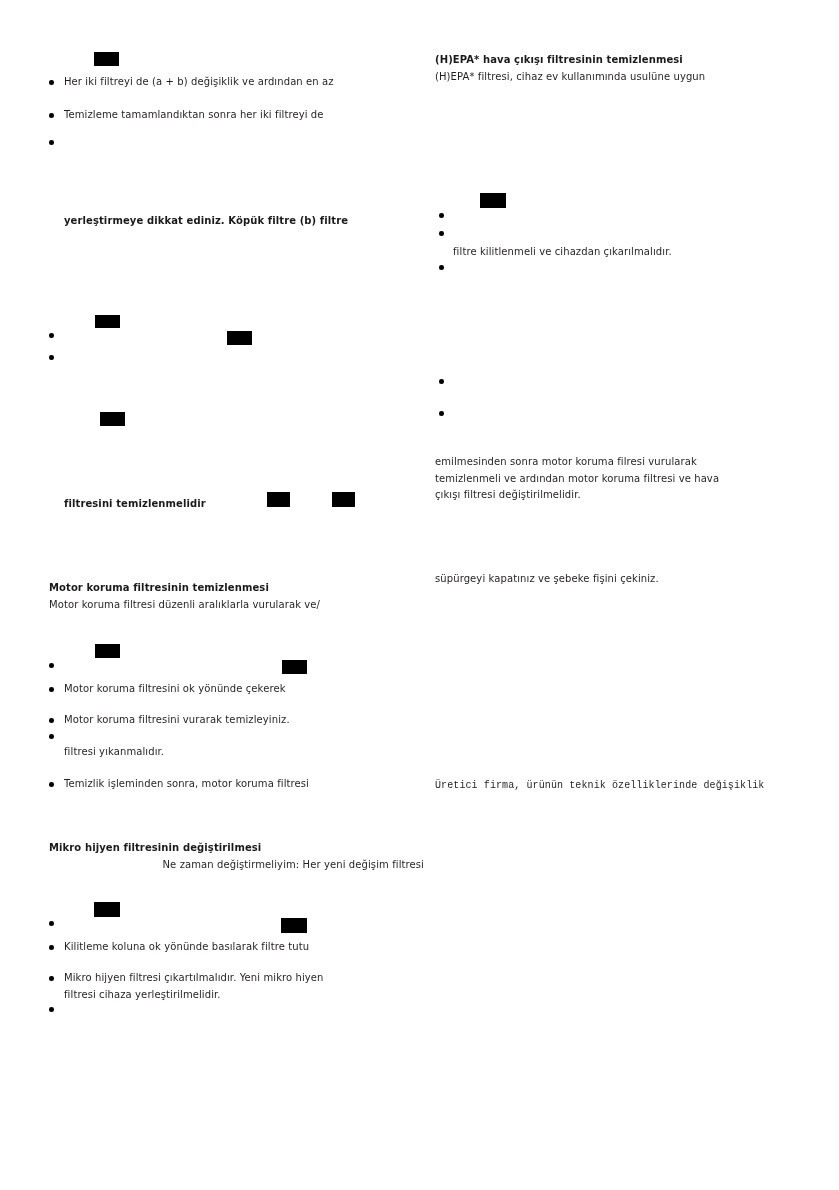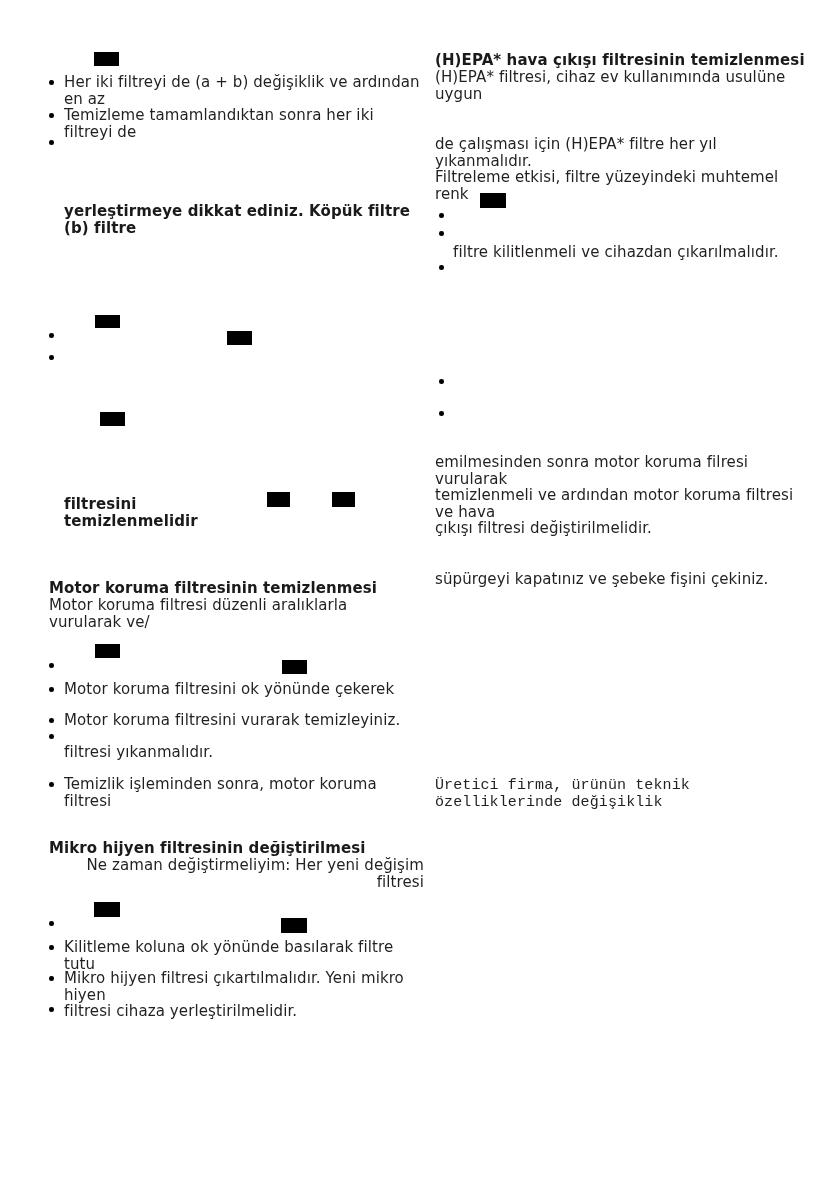--- a/index.html
+++ b/index.html
@@ -21,21 +21,21 @@
   .col {
     position: absolute;
     top: 0;
   }
   #col-left  { left: 49px;  width: 375px; }
   #col-right { left: 435px; width: 375px; }
 
   
   .tx {
     position: absolute;
-    font-size: 15px;
+    font-size: 10px;
     line-height: 16.5px;
     letter-spacing: 0.1px;
     white-space: pre-wrap;
     color: #231f20;
   }
   .bold {
     font-weight: bold;
     color: #1a1a1a;
   }
   
@@ -61,21 +61,21 @@
 
   <span class="bullet" style="left:49px; top:80px;"></span>
   <div class="tx" style="left:64px; top:74px; width:360px;">Her iki filtreyi de (a + b) değişiklik ve ardından en az</div>
 
   <span class="bullet" style="left:49px; top:113px;"></span>
   <div class="tx" style="left:64px; top:107px; width:360px;">Temizleme tamamlandıktan sonra her iki filtreyi de</div>
 
   <span class="bullet" style="left:49px; top:140px;"></span>
   <div class="tx" style="left:64px; top:134px; width:360px;"></div>
 
-  <div class="tx bold" style="left:64px; top:203px; width:360px;">yerleştirmeye dikkat ediniz. Köpük filtre (b) filtre</div>
+  <div class="tx bold" style="left:64px; top:213px; width:360px;">yerleştirmeye dikkat ediniz. Köpük filtre (b) filtre</div>
 
   <span class="bullet" style="left:49px; top:333px;"></span>
   <div class="tx" style="left:64px; top:327px; width:360px;"></div>
 
   <span class="bullet" style="left:49px; top:355px;"></span>
   <div class="tx" style="left:64px; top:349px; width:360px;"></div>
 
   <div class="tx bold" style="left:64px; top:496px; width:200px;">filtresini temizlenmelidir</div>
 
   <div class="tx bold" style="left:49px; top:580px; width:375px;">Motor koruma filtresinin temizlenmesi</div>
@@ -111,22 +111,20 @@
   <div class="tx" style="left:64px; top:970px; width:360px;">Mikro hijyen filtresi çıkartılmalıdır. Yeni mikro hiyen
 filtresi cihaza yerleştirilmelidir.</div>
 
   <span class="bullet" style="left:49px; top:1007px;"></span>
   <div class="tx" style="left:64px; top:1001px; width:360px;"></div>
 
   <div class="col" id="col-right"></div>
 
   <div class="tx bold" style="left:435px; top:52px; width:375px;">(H)EPA* hava çıkışı filtresinin temizlenmesi</div>
   <div class="tx" style="left:435px; top:69px; width:375px;">(H)EPA* filtresi, cihaz ev kullanımında usulüne uygun</div>
-  <div class="tx" style="left:435px; top:136px; width:375px;">de çalışması için (H)EPA* filtre her yıl yıkanmalıdır.
-Filtreleme etkisi, filtre yüzeyindeki muhtemel renk</div>
 
   <span class="bullet" style="left:439px; top:213px;"></span>
   <div class="tx" style="left:453px; top:207px; width:355px;"></div>
 
   <span class="bullet" style="left:439px; top:231px;"></span>
   <div class="tx" style="left:453px; top:225px; width:355px;"></div>
 
   <div class="tx" style="left:453px; top:244px; width:355px;">filtre kilitlenmeli ve cihazdan çıkarılmalıdır.</div>
 
   <span class="bullet" style="left:439px; top:265px;"></span>

